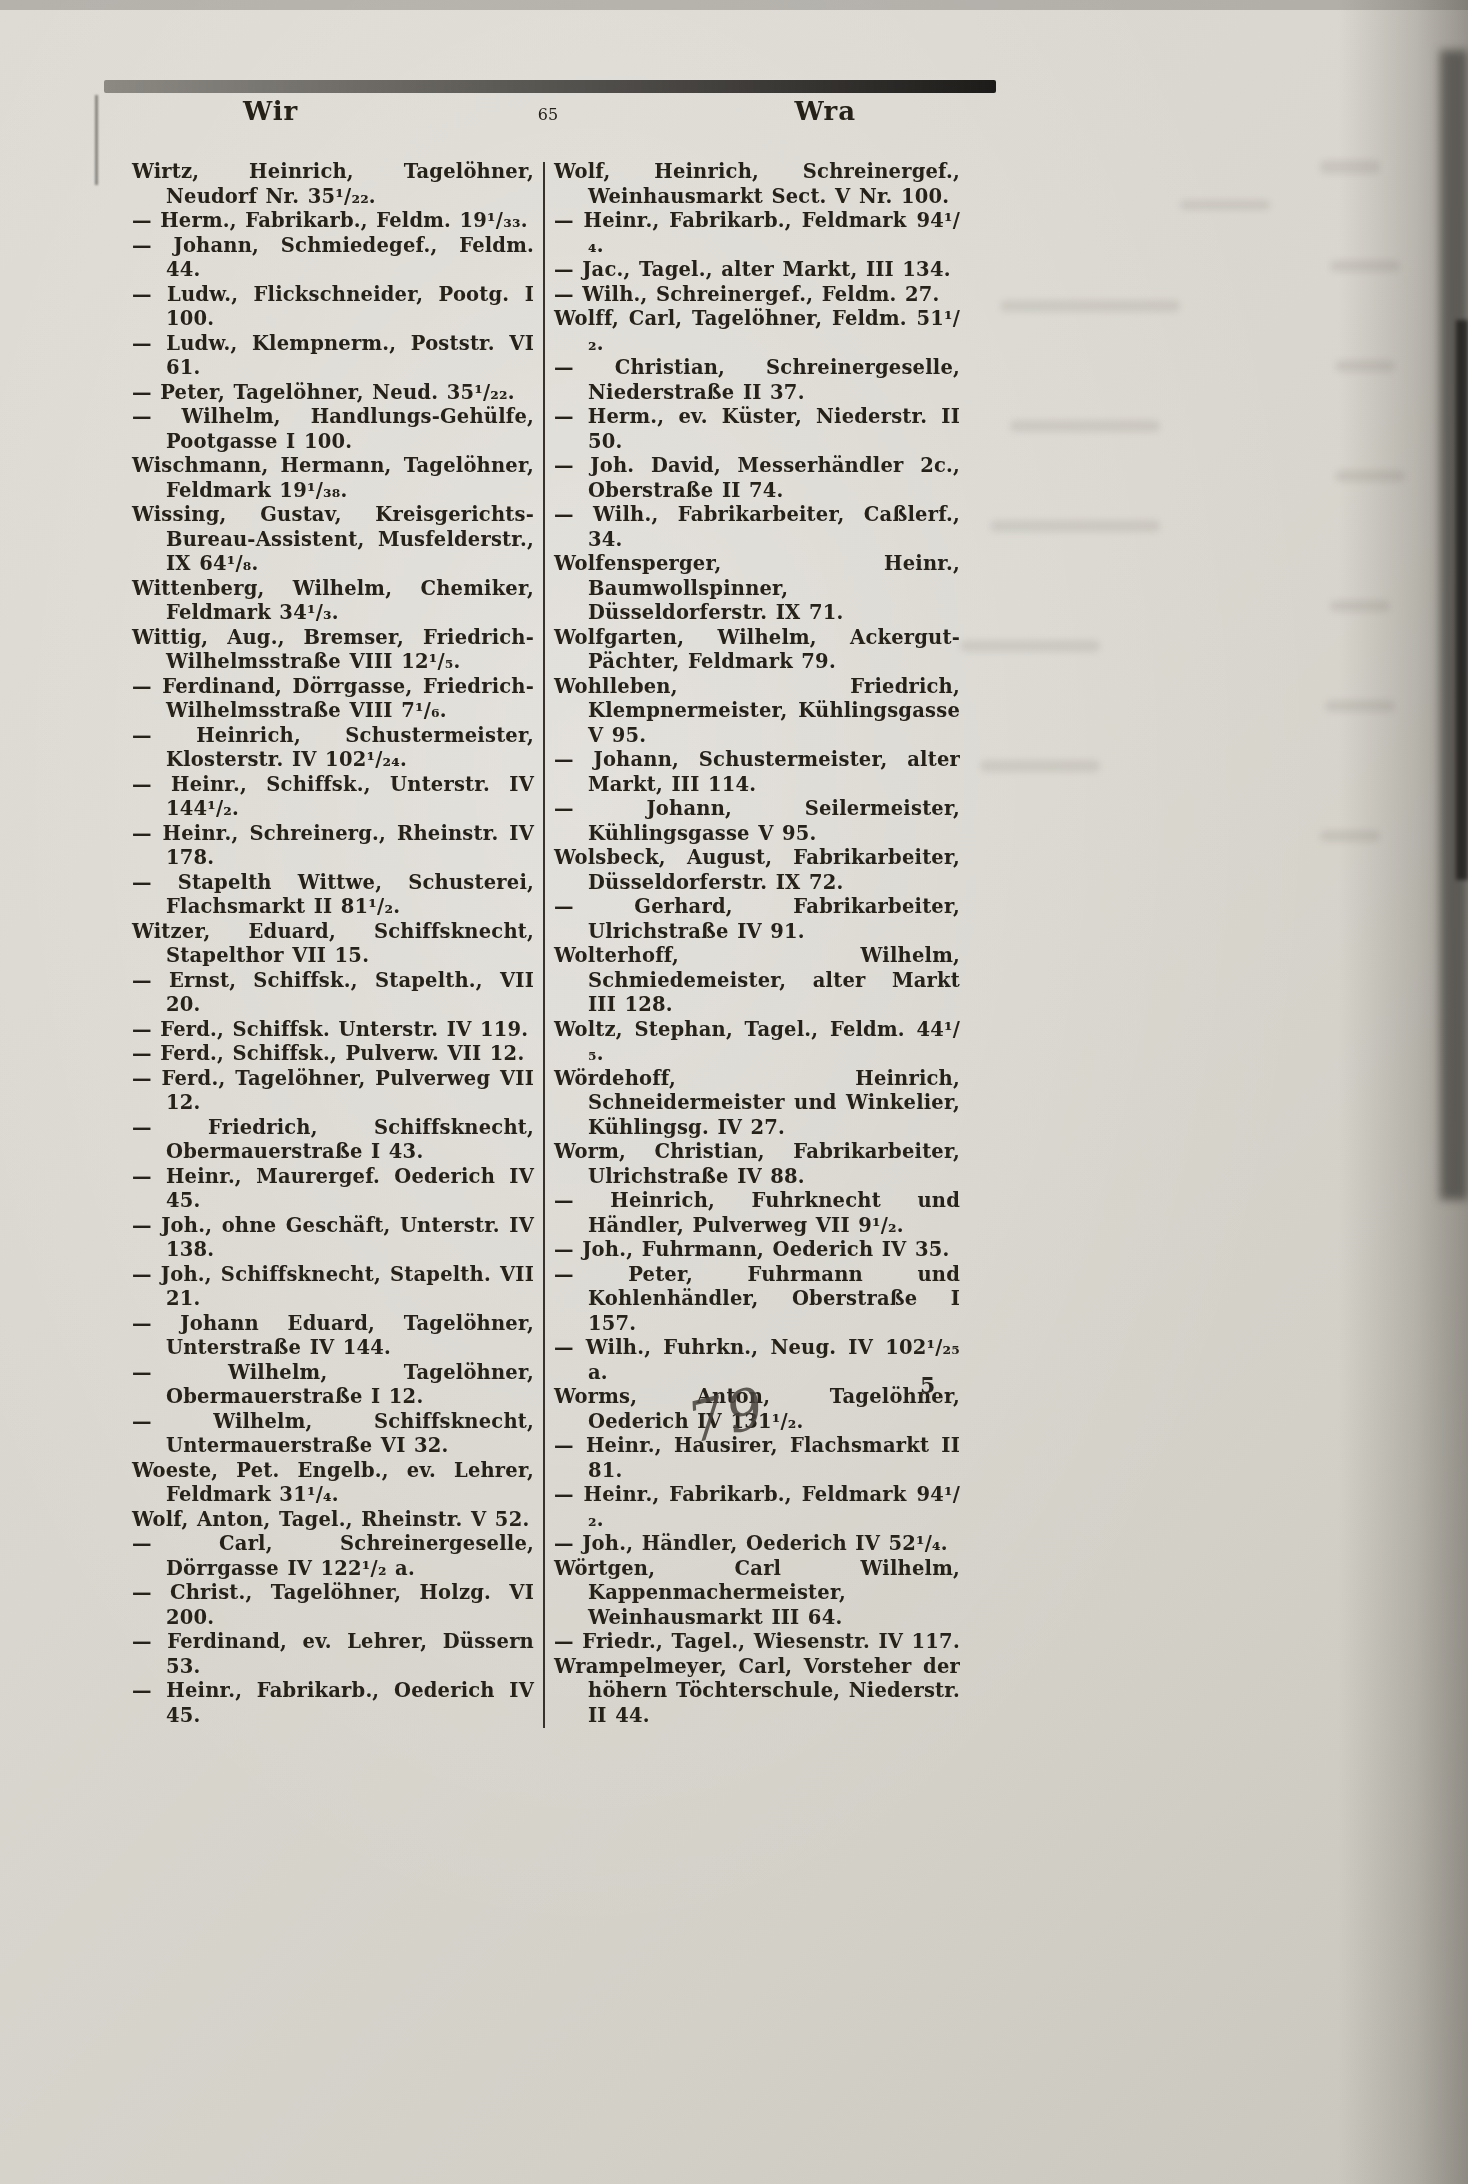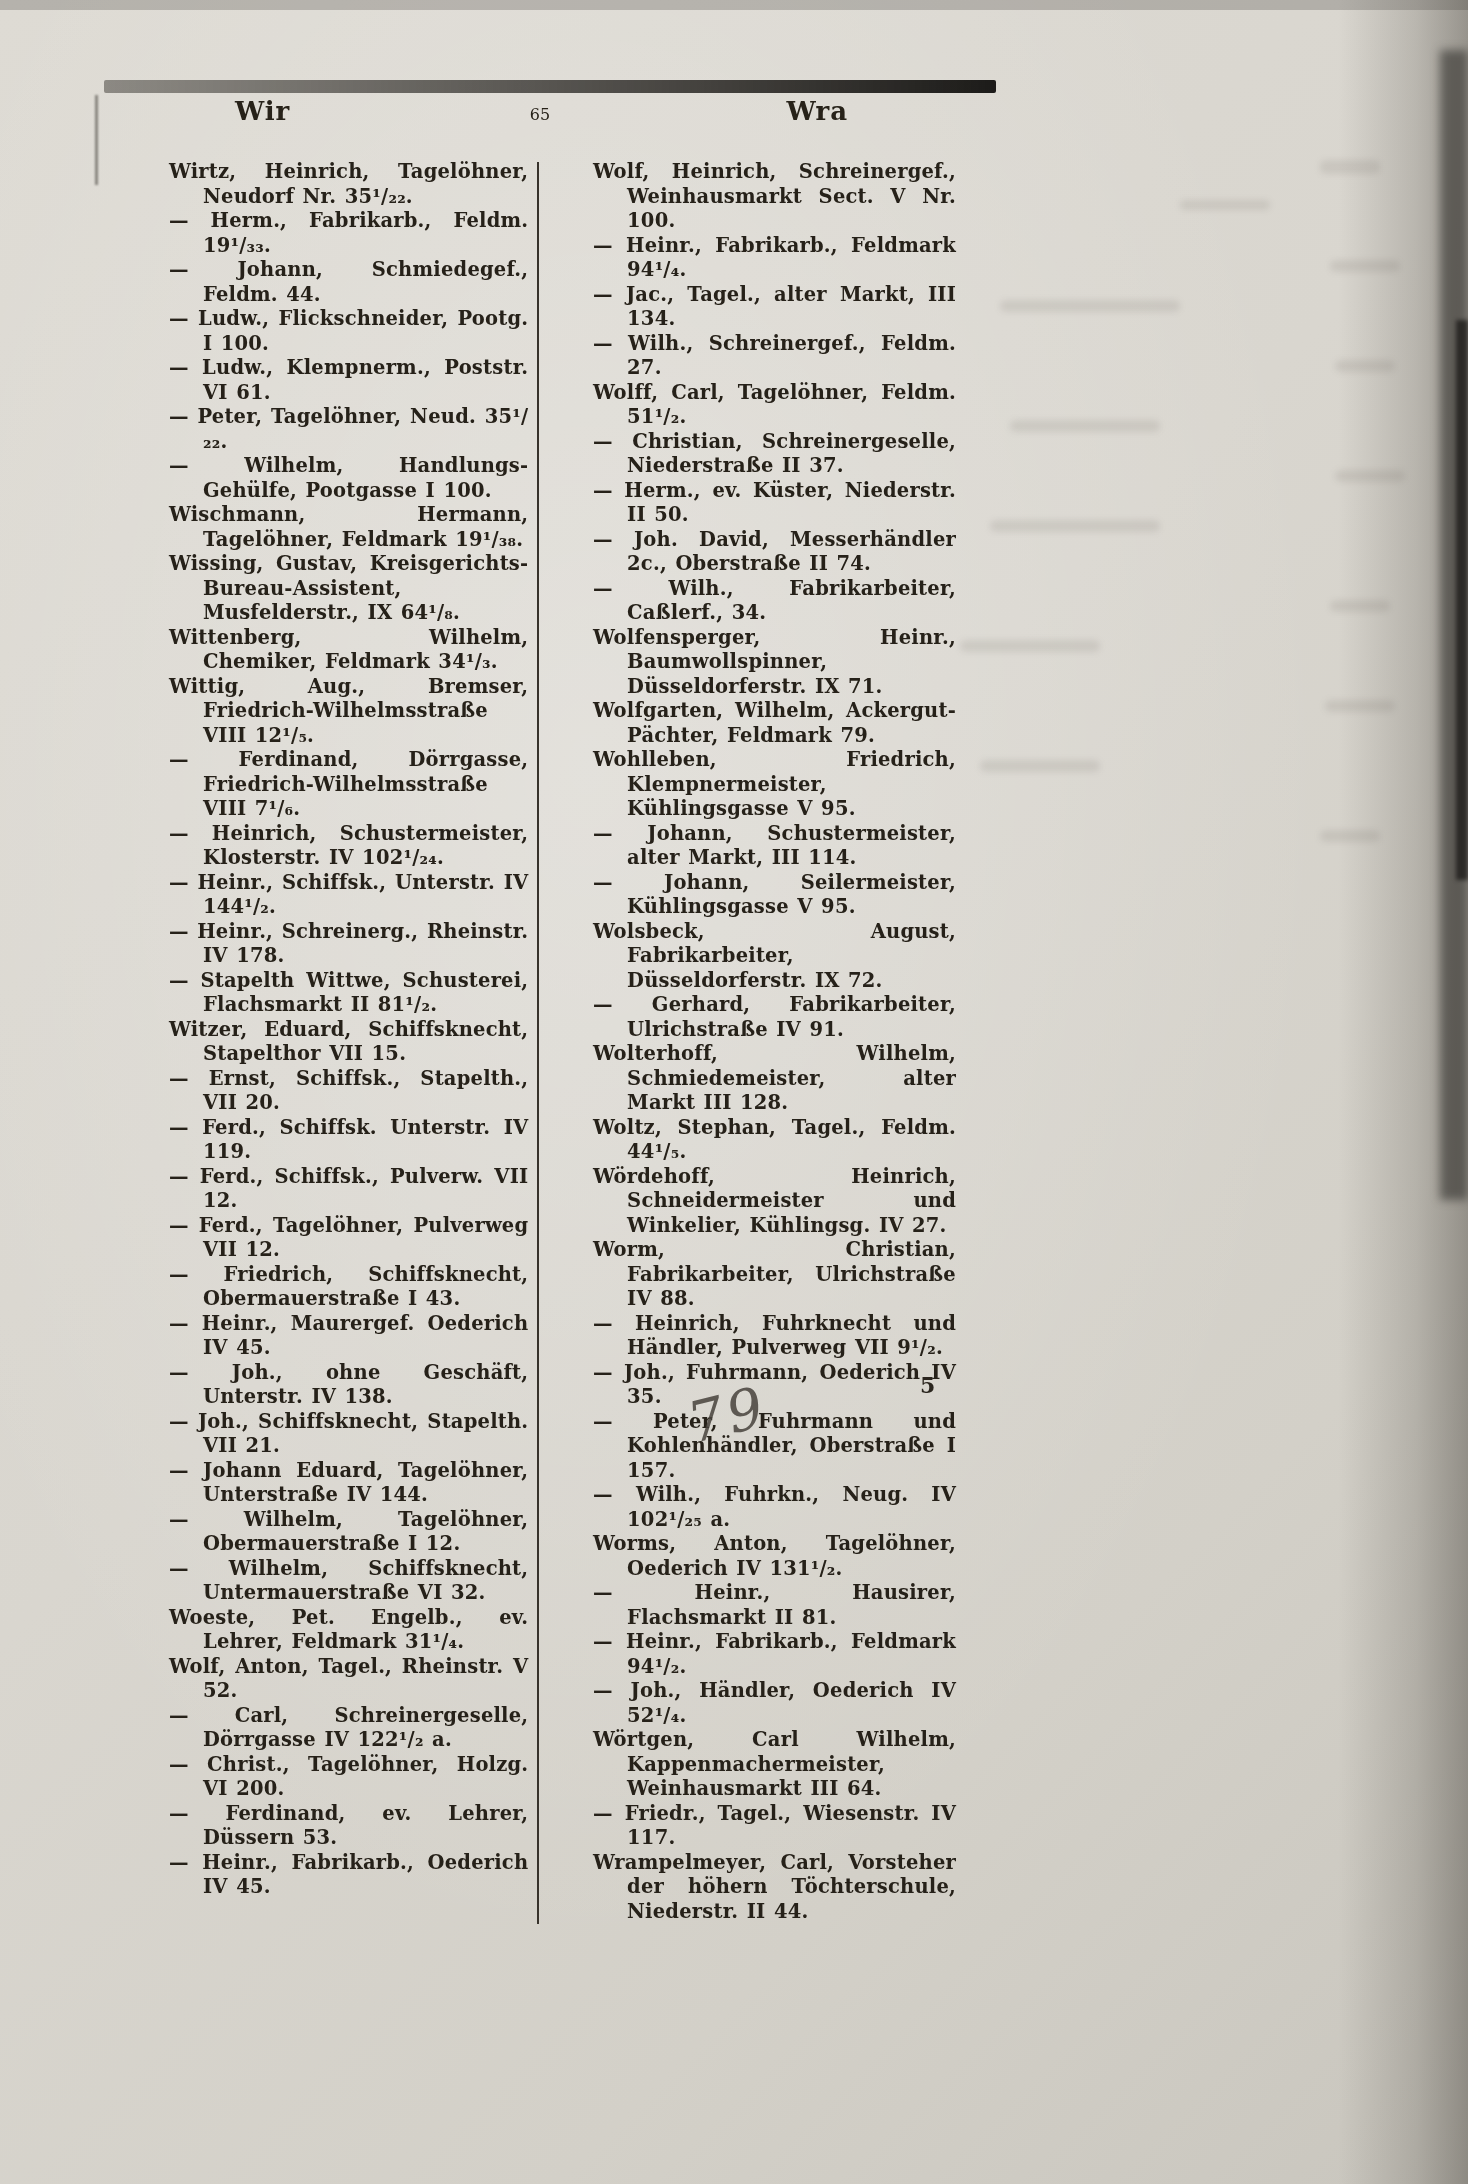--- a/index.html
+++ b/index.html
@@ -42,33 +42,33 @@
     position: absolute; right: 0; top: 320px; width: 12px; height: 560px;
     background: rgba(22,20,18,0.7); filter: blur(2px);
   }
   .smudge {
     position: absolute;
     background: rgba(88,83,73,0.12);
     border-radius: 6px;
     filter: blur(3px);
   }
   .content {
-    position: absolute; left: 124px; top: 96px; width: 832px;
+    position: absolute; left: 132px; top: 96px; width: 832px;
     color: #272219;
   }
   .header {
     display: grid; grid-template-columns: 1fr 1fr 1fr;
     align-items: baseline;
     margin-bottom: 34px;
   }
   .header span { text-align: center; }
   .catchword { font-weight: bold; font-size: 26px; letter-spacing: 1px; }
   .pagenum-top { font-weight: 400; font-size: 16px; }
   .cols { display: flex; align-items: stretch; }
-  .col { width: 402px; margin-left: 45px; }
+  .col { width: 402px; }
   .col.right { width: 406px; }
   .divider {
     width: 2px; background: #37322b; margin: 2px 9px 0 9px;
   }
   .entry {
     font-weight: bold;
     font-size: 19.5px;
     line-height: 24.5px;
     text-align: justify;
     padding-left: 34px;

